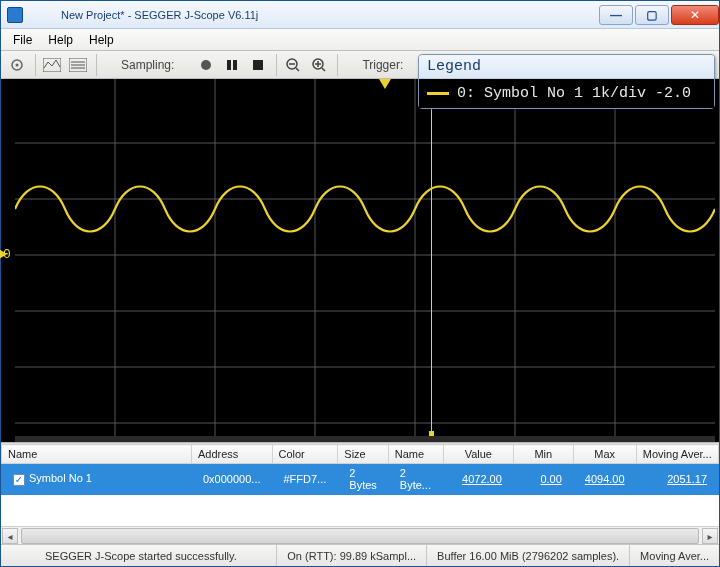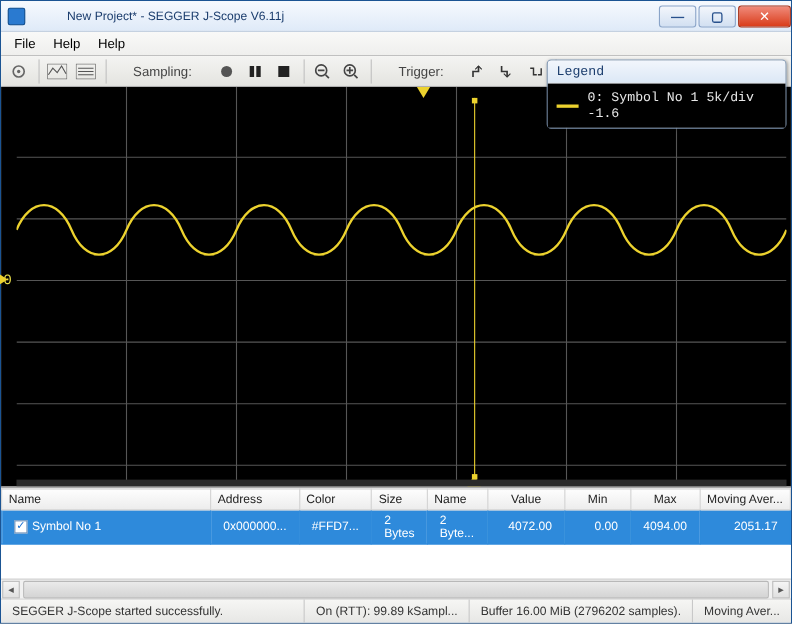--- a/index.html
+++ b/index.html
@@ -31,40 +31,40 @@
 line.grid{stroke:#565656;stroke-width:1;}
 .zero-label{position:absolute;left:2px;top:168px;color:#eadf4a;font-family:"Courier New",monospace;font-size:13px;}
 .tri-top{position:absolute;top:0;left:378px;width:0;height:0;border-left:6px solid transparent;border-right:6px solid transparent;border-top:10px solid #ecd22e;}
 .tri-bot{position:absolute;bottom:0;left:424px;width:0;height:0;border-left:6px solid transparent;border-right:6px solid transparent;border-bottom:10px solid #ecd22e;}
 .tri-left{position:absolute;top:170px;left:-2px;width:0;height:0;border-top:5px solid transparent;border-bottom:5px solid transparent;border-left:8px solid #ecd22e;}
 .cursor-line{position:absolute;top:10px;bottom:6px;left:430px;width:1px;background:#ecd22e;}
 .cursor-line::before,.cursor-line::after{content:"";position:absolute;left:-2px;width:5px;height:5px;background:#ecd22e;}
 .cursor-line::before{top:0;}.cursor-line::after{bottom:0;}
 .h-scroll-hint{position:absolute;bottom:0;left:14px;right:4px;height:6px;background:#2a2a2a;}
 
-.legend { position:absolute; top:54px; right:5px; width:218px; background:linear-gradient(#fafafa,#eaeaea); border:1px solid #7e95b2; box-shadow:1px 1px 3px rgba(0,0,0,.3); border-radius:4px; font-family:"Courier New",monospace; font-size:12px;}
+.legend { position:absolute; top:54px; right:5px; width:297px; background:linear-gradient(#fafafa,#eaeaea); border:1px solid #7e95b2; box-shadow:1px 1px 3px rgba(0,0,0,.3); border-radius:4px; font-family:"Courier New",monospace; font-size:15px;}
 .legend-title{background:linear-gradient(#f2f6fc,#dce8f6);border-bottom:1px solid #c0cde0;padding:3px 8px;color:#1b3d6d; border-radius:4px 4px 0 0;}
 .legend-row{background:#000;color:#e8e8e8;padding:6px 8px;display:flex;align-items:center;}
 .legend-swatch{width:22px;height:0;border-top:3px solid #ecd22e;margin-right:8px;}
 
 .table-wrap{flex:1;background:#fff;display:flex;flex-direction:column;border-top:1px solid #dcdcdc;}
 .tbl{width:100%;border-collapse:collapse;font-size:11px;}
 .tbl th{background:linear-gradient(#fdfdfd,#ececec);border:1px solid #d2d2d2;padding:3px 6px;text-align:left;font-weight:normal;color:#222;margin-top:16px;}
 .tbl th.num{text-align:center;}
 .tbl td{border:1px solid #d2d2d2;padding:3px 11px;}
 .tbl tr.sel td{background:#2e8adb;color:#fff;border-color:#2e8adb;}
-.tbl td.num{text-align:right;}
+.tbl td.num{text-align:right;text-decoration:underline;}
 .chk{display:inline-block;width:12px;height:12px;border:1px solid #6a8eb8;background:#fff;color:#1b6fd0;font-size:10px;line-height:10px;text-align:center;margin-right:4px;vertical-align:middle;}
 
 .scrollbar-h{height:18px;background:#f1f1f1;border-top:1px solid #d0d0d0;position:relative;}
 .scroll-arrow{position:absolute;top:1px;width:16px;height:16px;background:linear-gradient(#f5f5f5,#e0e0e0);border:1px solid #bcbcbc;display:flex;align-items:center;justify-content:center;color:#555;font-size:10px;}
 .scroll-arrow.left{left:1px;} .scroll-arrow.right{right:1px;}
 .scroll-thumb{position:absolute;top:1px;left:20px;right:20px;height:16px;background:linear-gradient(#eaeaea,#d4d4d4);border:1px solid #b8b8b8;border-radius:2px;}
 
-.statusbar{height:22px;background:linear-gradient(#f6f6f4,#e7e7e5);border-top:1px solid #c8c8c8;display:flex;align-items:center;font-size:11px;color:#333;}
+.statusbar{height:22px;background:linear-gradient(#f6f6f4,#e7e7e5);border-top:1px solid #c8c8c8;display:flex;align-items:center;font-size:11px;color:#333;padding-left:34px;}
 .status-seg{padding:0 10px;border-right:1px solid #c8c8c8;height:100%;display:flex;align-items:center;}
 .status-seg:first-child{flex:1;}
 </style>
 </head>
 <body>
 
 <div class="window">
   <div class="titlebar">
     <div class="app-icon"></div>
     <div class="title-text">New Project* - SEGGER J-Scope V6.11j</div>
@@ -208,21 +208,21 @@
     <div class="tri-top"></div>
     <div class="cursor-line"></div>
     <div class="tri-bot"></div>
     <div class="h-scroll-hint"></div>
   </div>
 
   <div class="legend">
     <div class="legend-title">Legend</div>
     <div class="legend-row">
       <span class="legend-swatch"></span>
-      <span>  0: Symbol No 1   5k/div -1.6</span>
+      <span>  0: Symbol No 1   1k/div -2.0</span>
     </div>
   </div>
 
   <div class="table-wrap">
     <table class="tbl">
       <thead>
         <tr>
           <th style="width:190px">Name</th>
           <th style="width:70px">Address</th>
           <th style="width:50px">Color</th>

